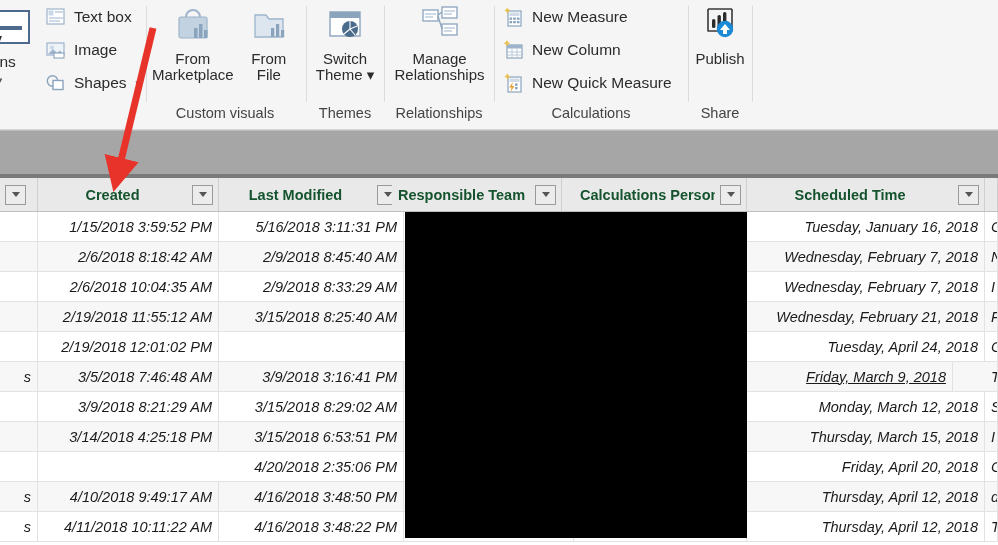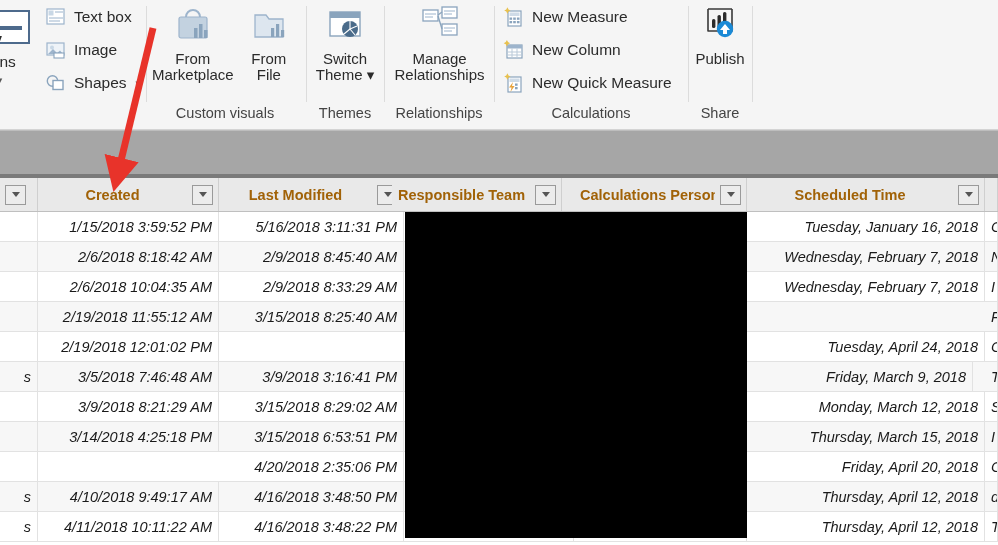--- a/index.html
+++ b/index.html
@@ -90,21 +90,21 @@
     border-bottom: 1px solid #bfbfbf;
   }
   .hdr-cell {
     position: absolute; top: 0; height: 33px;
     display: flex; align-items: center;
     border-right: 1px solid #cfcfcf;
     background: #e9e9e9;
   }
   .hdr-title {
     flex: 1 1 auto; text-align: center;
-    font-size: 14.5px; font-weight: bold; color: #a16207;
+    font-size: 14.5px; font-weight: bold; color: #14532d;
     white-space: nowrap; overflow: hidden;
   }
   .filter-btn {
     width: 21px; height: 20px; margin: 0 5px;
     flex: 0 0 21px;
     background: #ececec;
     border: 1px solid #9a9a9a;
     display: flex; align-items: center; justify-content: center;
   }
   .filter-btn .tri {
@@ -442,37 +442,38 @@
           <div class="dcell" style="left: 574px; width: 173px;"></div>
           <div class="dcell ralign" style="left: 747px; width: 238px;">Wednesday, February 7, 2018</div>
           <div class="dcell" style="left: 985px; width: 13px;">I</div>
         </div>
         <div class="drow alt">
           <div class="dcell ralign" style="left: 0px; width: 38px;"></div>
           <div class="dcell ralign" style="left: 38px; width: 181px;">2/19/2018 11:55:12 AM</div>
           <div class="dcell ralign" style="left: 219px; width: 185px;">3/15/2018 8:25:40 AM</div>
           <div class="dcell" style="left: 404px; width: 170px;"></div>
           <div class="dcell" style="left: 574px; width: 173px;"></div>
+          <div class="dcell ralign" style="left: 747px; width: 238px;">Wednesday, February 21, 2018</div>
           <div class="dcell" style="left: 985px; width: 13px;">F</div>
         </div>
         <div class="drow">
           <div class="dcell ralign" style="left: 0px; width: 38px;"></div>
           <div class="dcell ralign" style="left: 38px; width: 181px;">2/19/2018 12:01:02 PM</div>
           <div class="dcell" style="left: 404px; width: 170px;"></div>
           <div class="dcell" style="left: 574px; width: 173px;"></div>
           <div class="dcell ralign" style="left: 747px; width: 238px;">Tuesday, April 24, 2018</div>
           <div class="dcell" style="left: 985px; width: 13px;">C</div>
         </div>
         <div class="drow alt">
           <div class="dcell ralign" style="left: 0px; width: 38px;">s</div>
           <div class="dcell ralign" style="left: 38px; width: 181px;">3/5/2018 7:46:48 AM</div>
           <div class="dcell ralign" style="left: 219px; width: 185px;">3/9/2018 3:16:41 PM</div>
           <div class="dcell" style="left: 404px; width: 170px;"></div>
           <div class="dcell" style="left: 574px; width: 173px;"></div>
-          <div class="dcell ralign" style="left: 747px; width: 226px;">Friday, March 9, 2018</div>
+          <div class="dcell ralign" style="left: 747px; width: 206px; text-decoration: underline;">Friday, March 9, 2018</div>
           <div class="dcell" style="left: 985px; width: 13px;">T</div>
         </div>
         <div class="drow">
           <div class="dcell ralign" style="left: 0px; width: 38px;"></div>
           <div class="dcell ralign" style="left: 38px; width: 181px;">3/9/2018 8:21:29 AM</div>
           <div class="dcell ralign" style="left: 219px; width: 185px;">3/15/2018 8:29:02 AM</div>
           <div class="dcell" style="left: 404px; width: 170px;"></div>
           <div class="dcell" style="left: 574px; width: 173px;"></div>
           <div class="dcell ralign" style="left: 747px; width: 238px;">Monday, March 12, 2018</div>
           <div class="dcell" style="left: 985px; width: 13px;">S</div>

